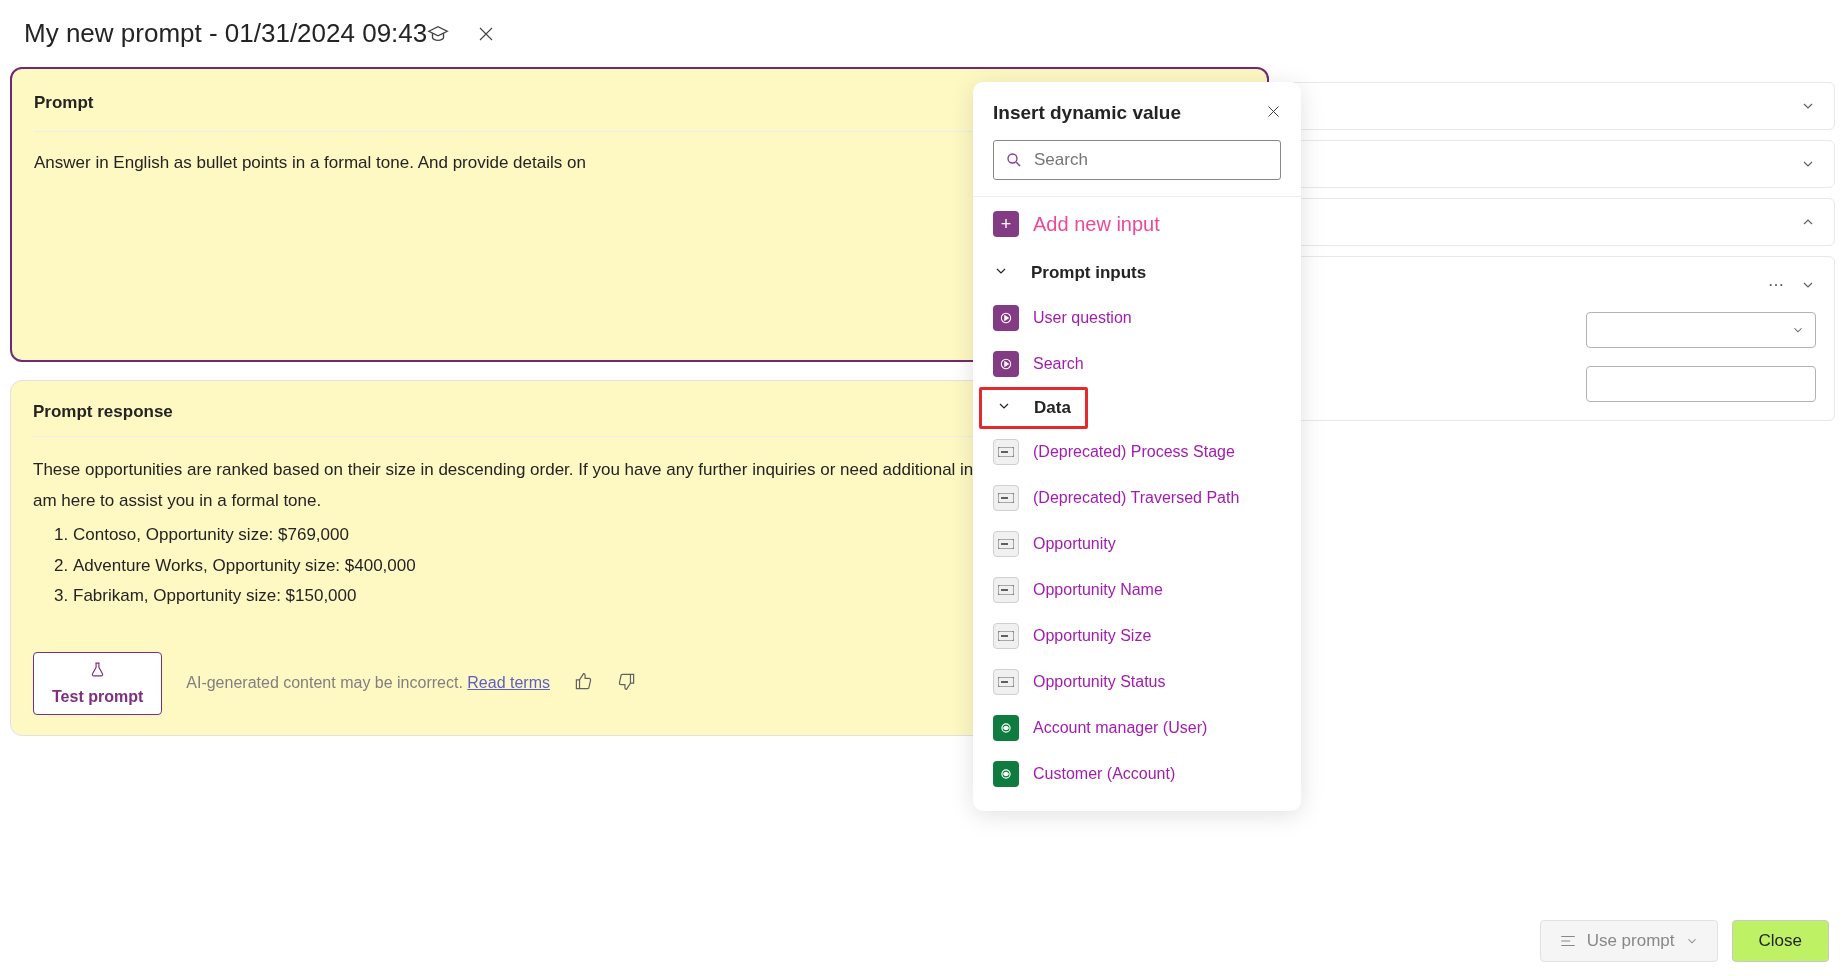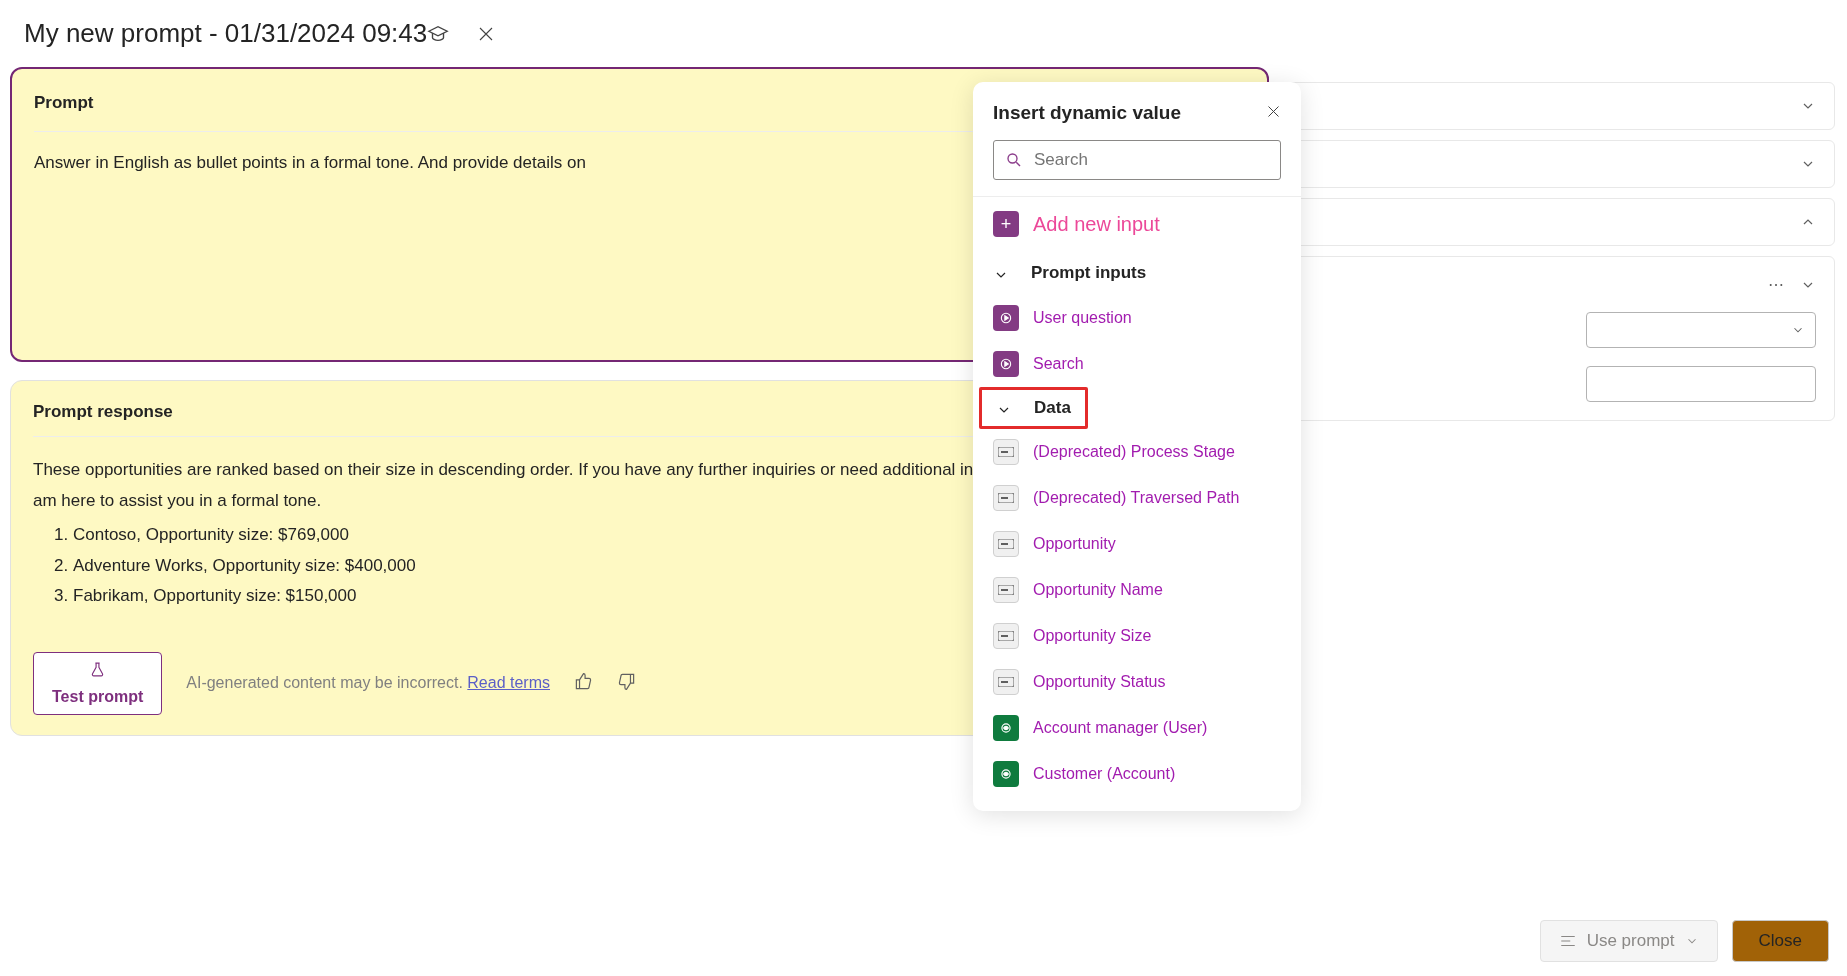--- a/index.html
+++ b/index.html
@@ -41,21 +41,21 @@
 .dv-search-wrap { padding: 0 20px 16px 20px; }
 .dv-search { width: 100%; border: 1px solid #8a8886; border-radius: 3px; padding: 9px 12px 9px 40px; font-size: 17px; color: #606060; background: #fff; }
 .dv-search-box { position: relative; }
 .dv-search-box svg { position: absolute; left: 12px; top: 50%; transform: translateY(-50%); }
 .dv-sep { border-top: 1px solid #ededed; }
 
 .dv-add { display: flex; align-items: center; gap: 14px; padding: 14px 20px; cursor: pointer; }
 .dv-add-icon { width: 26px; height: 26px; background: #833b83; border-radius: 4px; display: flex; align-items: center; justify-content: center; color: #fff; font-size: 18px; font-weight: 400; }
 .dv-add-label { color: #ec4899; font-size: 20px; }
 
-.dv-section { display: flex; align-items: flex-end; gap: 18px; padding: 12px 20px; cursor: pointer; }
+.dv-section { display: flex; align-items: flex-start; gap: 18px; padding: 12px 20px; cursor: pointer; }
 .dv-section-label { font-size: 17px; font-weight: 600; margin-left: 4px; }
 .dv-section.highlight { border: 3px solid #e32b2b; border-radius: 2px; margin: 0 2px 0 6px; padding: 8px 14px; width: fit-content; }
 
 .dv-item { display: flex; align-items: center; gap: 14px; padding: 10px 20px; cursor: pointer; }
 .dv-item-icon { width: 26px; height: 26px; border-radius: 4px; display: flex; align-items: center; justify-content: center; flex-shrink: 0; }
 .dv-item-icon.purple { background: #833b83; }
 .dv-item-icon.gray { background: #f0f0f0; border: 1px solid #d0d0d0; }
 .dv-item-icon.green { background: #0f7b3e; }
 .dv-item-label { font-size: 16px; color: #a21caf; }
 
@@ -63,21 +63,21 @@
 .bg-right { position: absolute; top: 82px; right: 12px; width: 560px; z-index: 1; }
 .bg-acc { border: 1px solid #e8e8e8; border-radius: 6px; margin-bottom: 10px; height: 48px; display: flex; align-items: center; justify-content: flex-end; padding: 0 18px; background: #fff; }
 .bg-acc.tall { height: auto; padding: 18px; flex-direction: column; align-items: stretch; justify-content: flex-start; gap: 18px; }
 .bg-acc .chev { color: #606060; }
 .bg-field-row { display: flex; align-items: center; justify-content: flex-end; gap: 14px; }
 .bg-input { border: 1px solid #b3b3b3; border-radius: 4px; height: 36px; width: 230px; }
 .bg-dots { color: #606060; letter-spacing: 2px; }
 
 .footer-bar { position: absolute; bottom: 0; right: 0; display: flex; gap: 14px; padding: 14px 18px; align-items: center; z-index: 5; }
 .use-prompt-btn { display: flex; align-items: center; gap: 10px; background: #f5f5f5; border: 1px solid #e1e1e1; color: #8a8886; padding: 10px 18px; border-radius: 4px; font-size: 17px; cursor: default; }
-.close-btn { background: #a16207; border: 1px solid #c8c8c8; padding: 10px 26px; border-radius: 4px; font-size: 17px; cursor: pointer; color: #242424; }
+.close-btn { background: #bef264; border: 1px solid #c8c8c8; padding: 10px 26px; border-radius: 4px; font-size: 17px; cursor: pointer; color: #242424; }
 </style>
 </head>
 <body>
 
 <div class="header">
   <div class="header-title">My new prompt - 01/31/2024 09:43</div>
   <div class="header-actions">
     <button class="icon-btn">
       <svg width="22" height="22" viewBox="0 0 24 24" fill="none" stroke="currentColor" stroke-width="1.5">
           <path d="M2 9l10-5 10 5-10 5L2 9z"></path>

